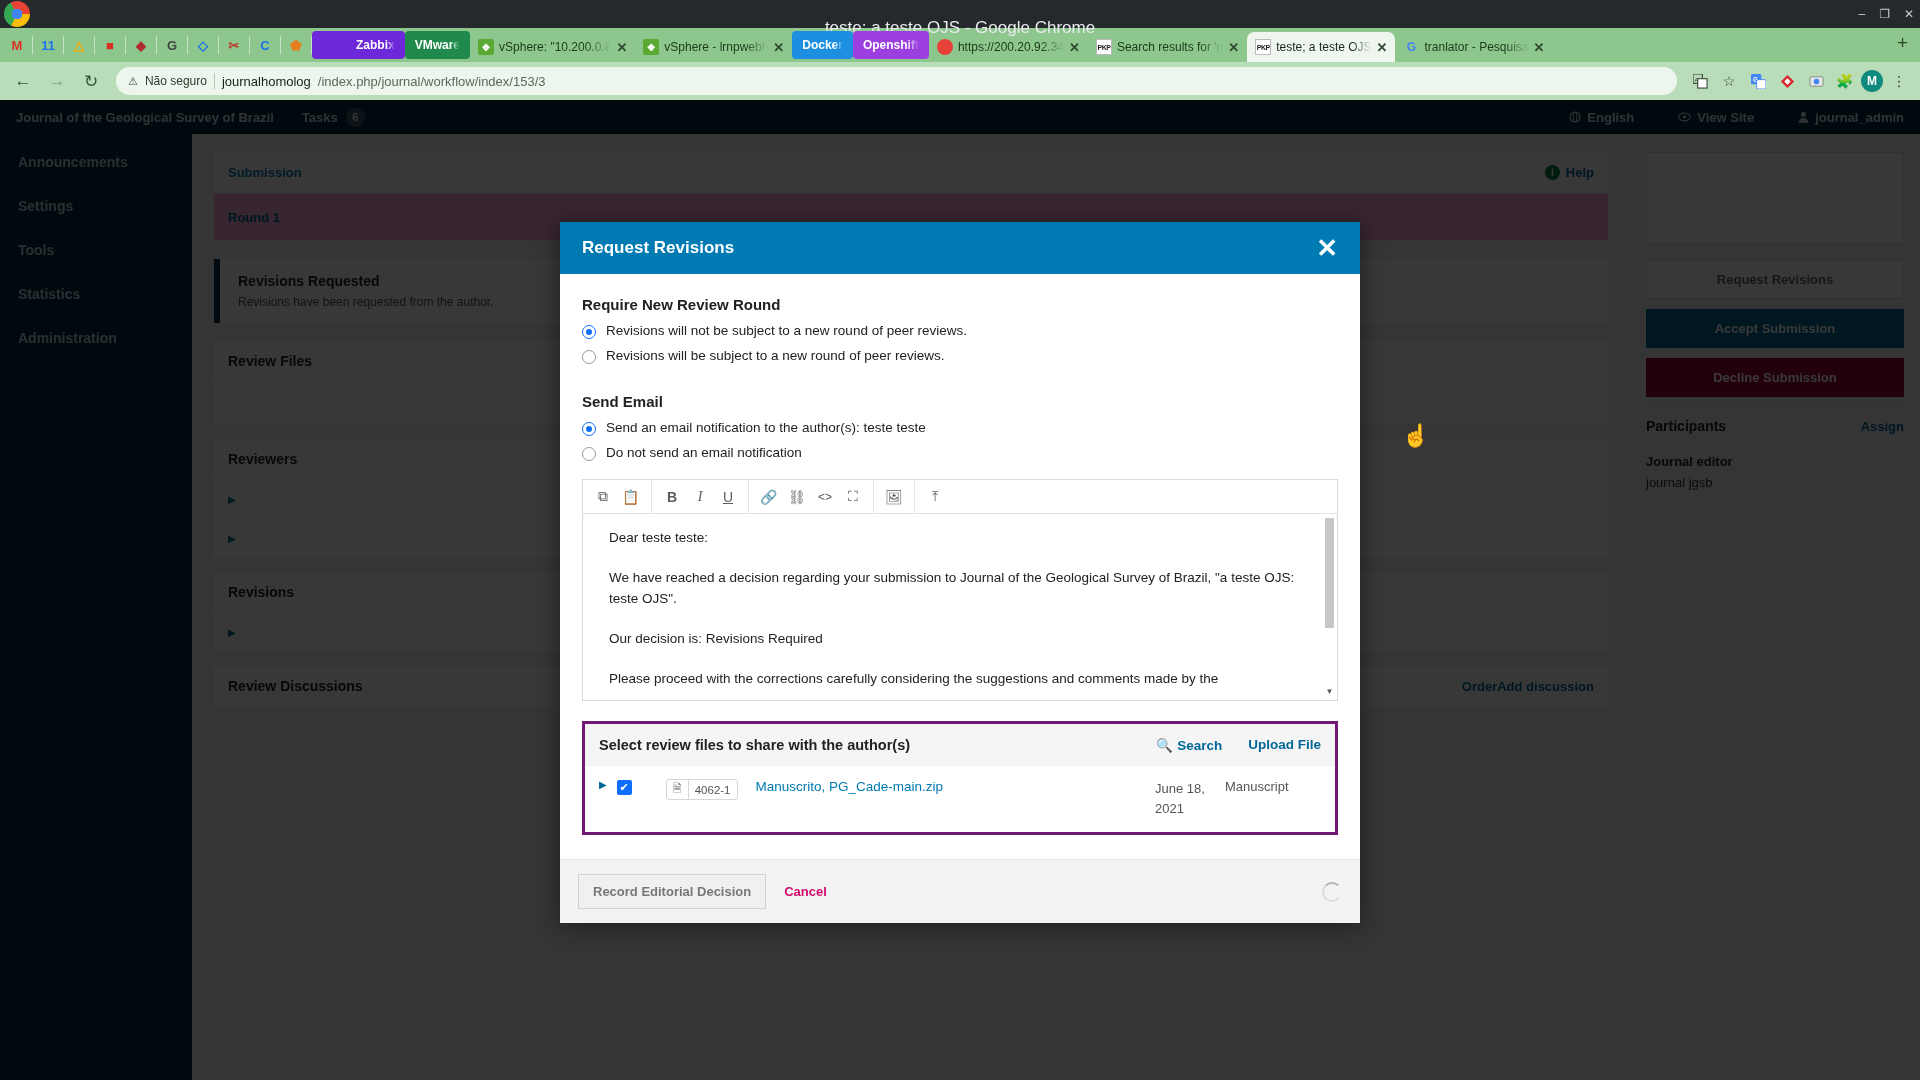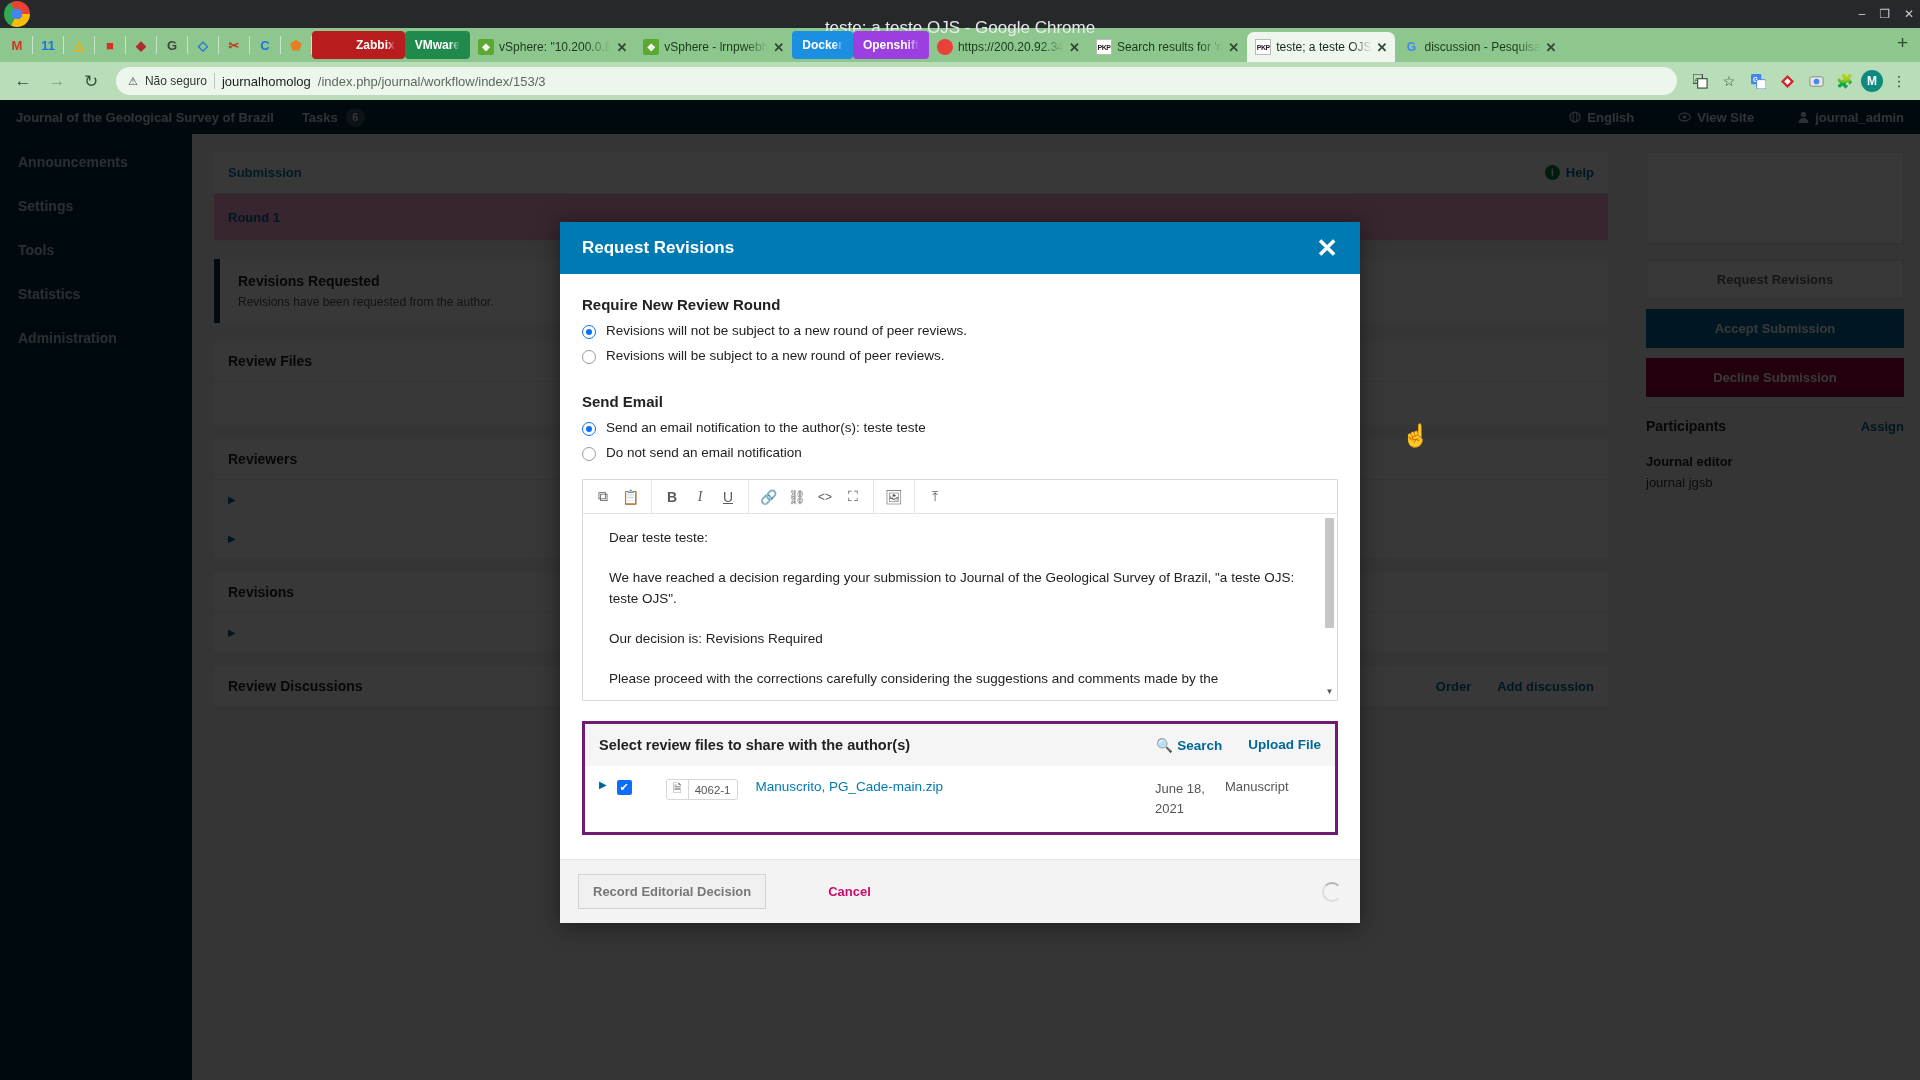--- a/index.html
+++ b/index.html
@@ -118,21 +118,21 @@
             font-size:10px;display:flex;align-items:center;justify-content:center;font-weight:bold;}
 
   .wf-round { background:#f9a8d4; padding: 14px; border-bottom:1px solid #e4e4e4; }
   .wf-round .rr { color:#006798; font-size:13px; font-weight:bold; }
   .notice-box { margin:18px 0; background:#fff; border-left: 6px solid #00304a; padding: 14px 18px; }
   .notice-box h4 { font-size:14px; color:#222; margin-bottom:6px;}
   .notice-box p { font-size:12px; color:#555; }
   .panel { background:#fff; margin-bottom:14px; }
   .panel-h { padding:12px 14px; font-size:14px; font-weight:bold; color:#222;
              border-bottom:1px solid #eee; display:flex; align-items:center;}
-  .panel-h .acts { margin-left:auto; display:flex; gap:26px; font-size:13px; color:#006798; font-weight:bold;}
+  .panel-h .acts { margin-left:auto; display:flex; font-size:13px; color:#006798; font-weight:bold;}
   .panel-row { padding: 14px; font-size:13px; color:#007ab2; display:flex; gap:10px; }
   .tri { color:#006798; font-size:10px; }
 
   .ojs-right { width: 290px; background:#f2f2f2; padding: 18px 16px; flex:0 0 auto;}
   .rbox { background:#fff; border:1px solid #ddd; height: 92px; margin-bottom: 16px; }
   .act-btn { display:block; width:100%; text-align:center; padding: 11px 0; margin-bottom: 10px;
              font-size:13px; font-weight:bold; border:1px solid #ddd; background:#fff; color:#666; }
   .act-btn.primary { background:#006798; color:#fff; border-color:#006798; }
   .act-btn.danger  { background:#a00040; color:#fff; border-color:#a00040; }
   .part-h { display:flex; align-items:center; font-size:14px; font-weight:bold; color:#222;
@@ -187,21 +187,21 @@
   .fid .ic { width:22px; text-align:center; font-size:11px; color:#555; border-right:1px solid #d7d7d7;}
   .fid .nm { padding: 0 6px; font-size:11.5px; color:#555; }
   .fname { color:#007ab2; font-size:13.5px; margin-left:8px; }
   .fdate { margin-left:auto; width:60px; font-size:13px; color:#555; line-height:1.55;}
   .ftype { width: 96px; font-size:13px; color:#555; }
 
   .modal-foot { margin-top: 24px; background:#f3f3f3; border-top:1px solid #e4e4e4;
                 display:flex; align-items:center; padding: 14px 18px; gap: 18px; position:relative;}
   .btn-rec { background:#f0f0f0; border:1px solid #d2d2d2; color:#777; font-size:13px;
              font-weight:bold; padding: 9px 14px; }
-  .btn-cancel { color:#d00a6c; font-size:13px; font-weight:bold;margin-left:44px; }
+  .btn-cancel { color:#d00a6c; font-size:13px; font-weight:bold; }
   .spinner { margin-left:auto; width:20px;height:20px;border-radius:50%;
              border:2px solid #dcdcdc; border-top-color:#b5b5b5; border-right-color:transparent;}
 </style>
 </head>
 <body>
 
 <div class="chrome-titlebar">
   <div class="chrome-logo"></div>
   <div class="chrome-wintitle">teste; a teste OJS - Google Chrome</div>
   <div class="win-controls">
@@ -228,21 +228,21 @@
       <div class="bm-ico" style="color: rgb(26, 115, 232);">◇</div>
       <div class="bm-sep"></div>
       <div class="bm-ico" style="color: rgb(192, 57, 43);">✂</div>
       <div class="bm-sep"></div>
       <div class="bm-ico" style="color: rgb(26, 115, 232);">C</div>
       <div class="bm-sep"></div>
       <div class="bm-ico" style="color: rgb(230, 126, 34);">⬟</div>
       <div class="bm-sep"></div>
     </div>
   <div id="tabs-holder" style="display:flex;align-items:flex-end;flex:1;min-width:0;">
-      <div class="tab colored" style="background: #b91c1c; padding-left: 44px;">
+      <div class="tab colored" style="background: #6d28d9; padding-left: 44px;">
         <span class="tlabel">Zabbix</span>
       </div>
       <div class="tab colored" style="background: rgb(31, 138, 76);">
         <span class="tlabel">VMware</span>
       </div>
       <div class="tab inactive">
         <span class="favicon fav-vs">❖</span>
         <span class="tlabel">vSphere: "10.200.0.8</span>
         <span class="tclose">✕</span>
       </div>
@@ -267,21 +267,21 @@
         <span class="tlabel">Search results for 'n</span>
         <span class="tclose">✕</span>
       </div>
       <div class="tab active">
         <span class="favicon fav-pkp">PKP</span>
         <span class="tlabel">teste; a teste OJS</span>
         <span class="tclose">✕</span>
       </div>
       <div class="tab inactive">
         <span class="favicon " style="color: rgb(66, 133, 244); font-weight: bold; font-size: 12px;">G</span>
-        <span class="tlabel">discussion - Pesquisa</span>
+        <span class="tlabel">tranlator - Pesquisa</span>
         <span class="tclose">✕</span>
       </div>
     </div>
   <div class="newtab">+</div>
 </div>
 
 <div class="omnibar">
   <div class="nav-btn">←</div>
   <div class="nav-btn fwd">→</div>
   <div class="nav-btn">↻</div>

